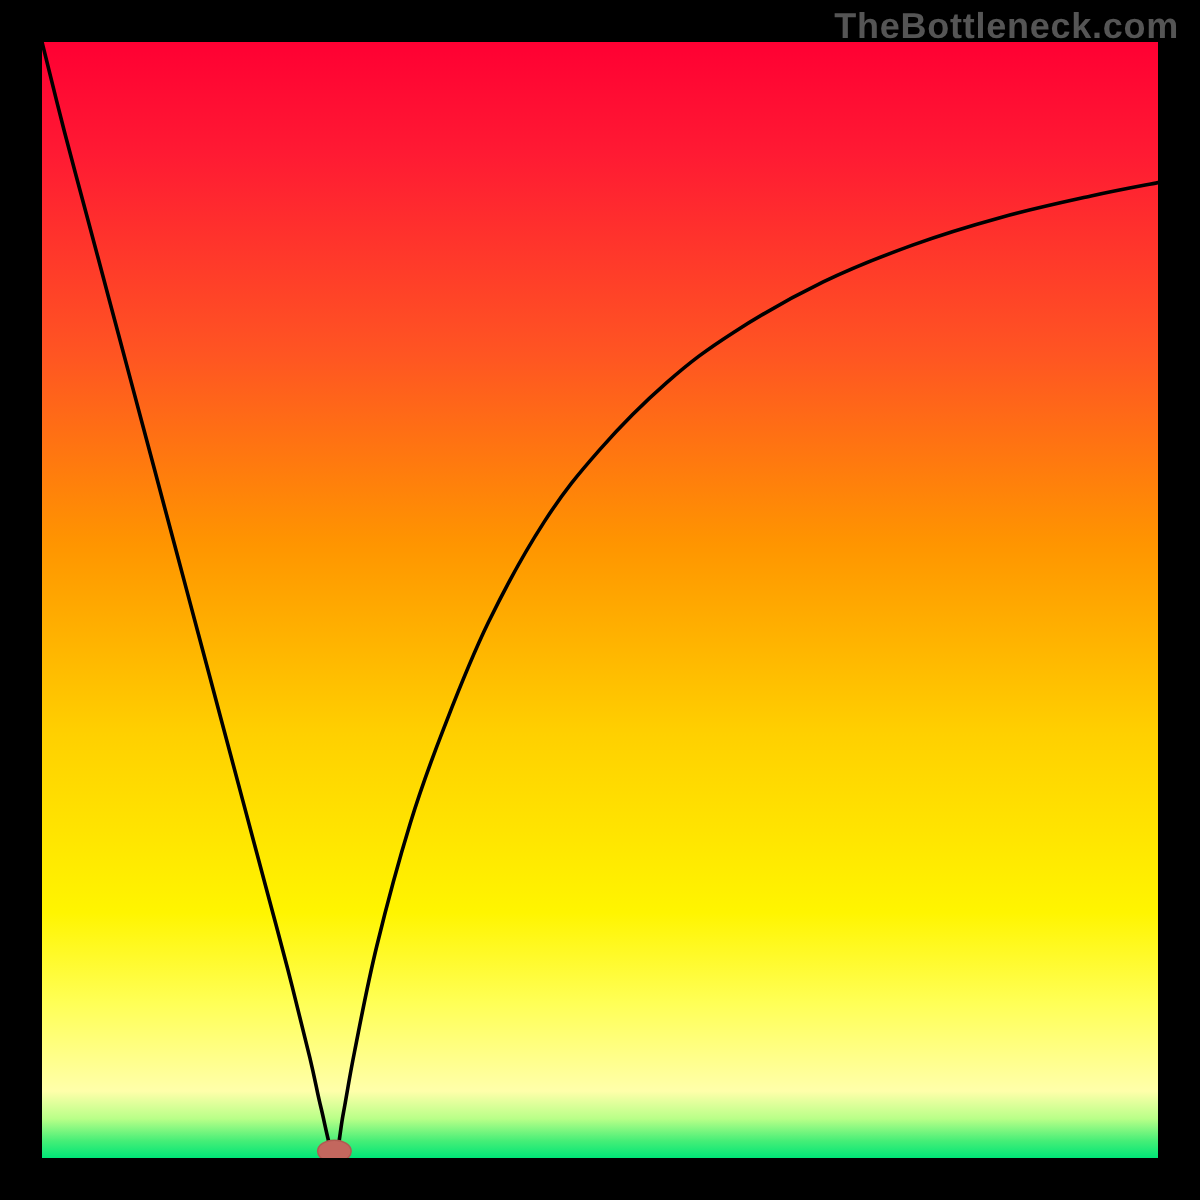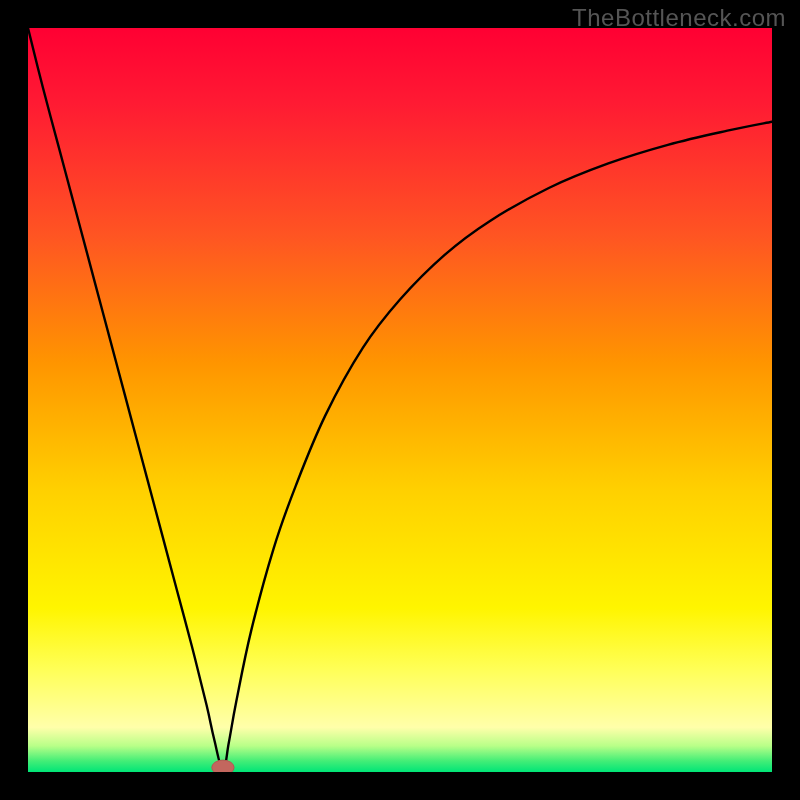--- a/index.html
+++ b/index.html
@@ -15,21 +15,21 @@
     width: 800px;
     height: 800px;
     background: #000;
   }
   .watermark {
     position: absolute;
     top: 4px;
     right: 14px;
     color: #555;
     font-size: 24px;
-    font-weight: 400;
+    font-weight: 700;
     letter-spacing: 0.5px;
     z-index: 10;
   }
   .plot {
     position: absolute;
     left: 28px;
     top: 28px;
     width: 744px;
     height: 744px;
   }

